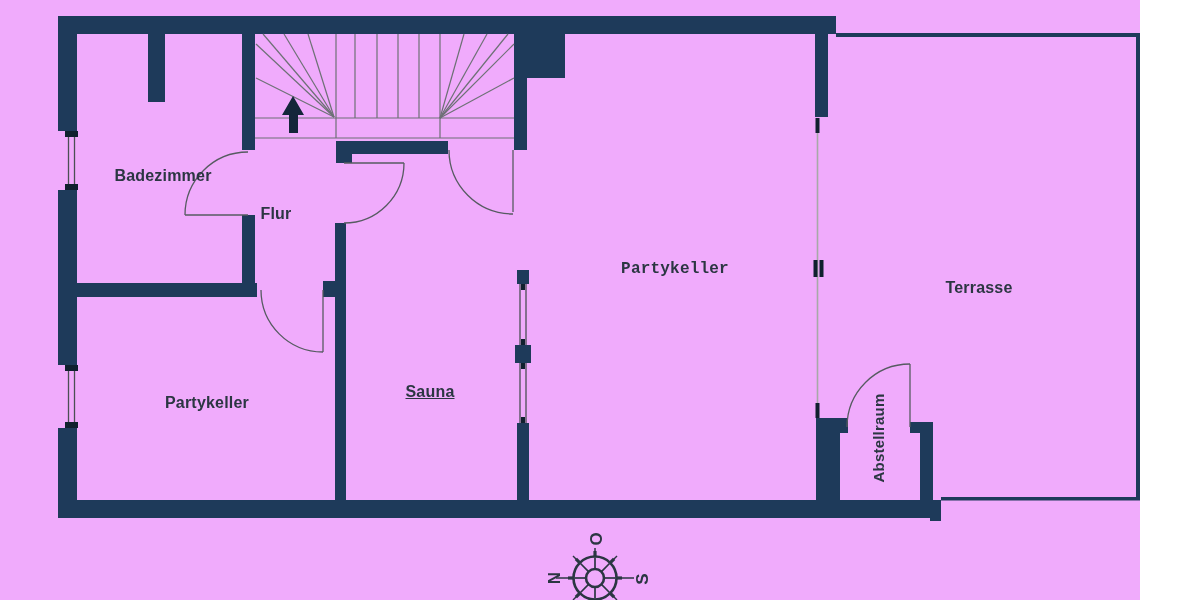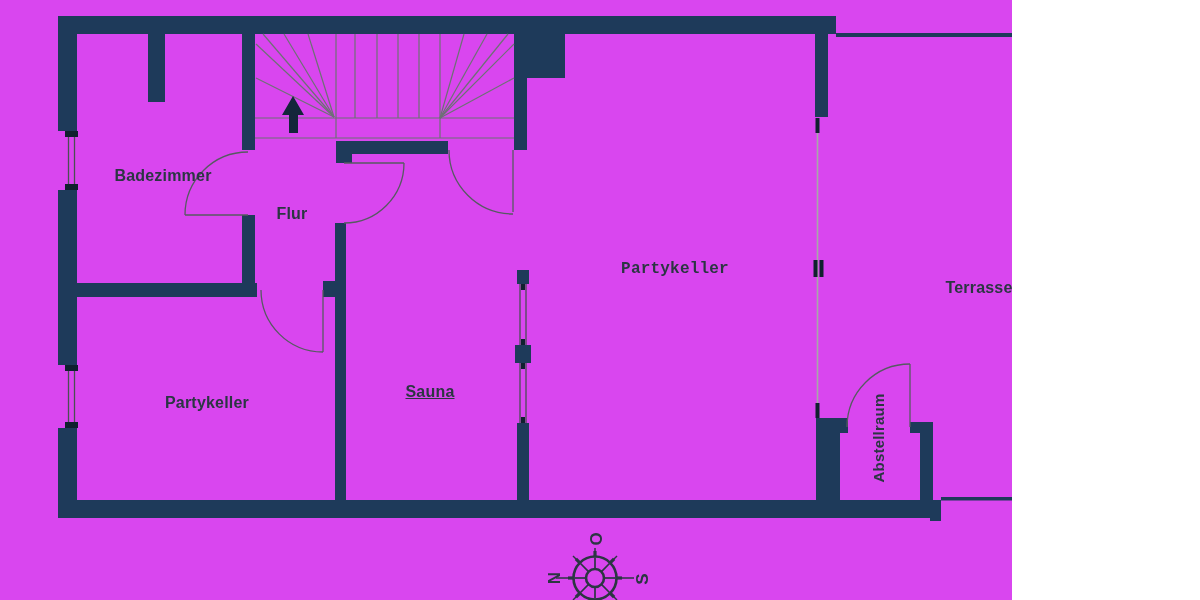--- a/index.html
+++ b/index.html
@@ -1,16 +1,16 @@
 <!DOCTYPE html>
 <html><head>
 <meta charset="utf-8">
 <style>
   html,body{margin:0;padding:0;background:#ffffff;}
-  #plan{position:relative;width:1012px;height:600px;background:#d946ef;overflow:hidden;
+  #plan{position:relative;width:1140px;height:600px;background:#f0abfc;overflow:hidden;
         font-family:"Liberation Sans","DejaVu Sans",sans-serif;}
   #plan svg{position:absolute;left:0;top:0;}
   .room-label{position:absolute;transform:translate(-50%,-50%);color:#2b3642;
         font-size:16px;font-weight:600;letter-spacing:.2px;white-space:nowrap;}
   .room-label.vertical{transform:translate(-50%,-50%) rotate(-90deg);font-size:15px;}
   .compass-letter{position:absolute;transform:translate(-50%,-50%) rotate(-90deg);
         color:#2b3642;font-size:17px;font-weight:700;}
 </style>
 </head>
 <body>
@@ -168,21 +168,21 @@
         <line x1="617" y1="578" x2="622" y2="578"></line>
         <line x1="610.6" y1="562.4" x2="614.1" y2="558.9"></line>
         <line x1="579.4" y1="562.4" x2="575.9" y2="558.9"></line>
         <line x1="610.6" y1="593.6" x2="614.1" y2="597.1"></line>
         <line x1="579.4" y1="593.6" x2="575.9" y2="597.1"></line>
       </g>
     </g>
   </svg>
 
   <div class="room-label" style="left:163px;top:176px;">Badezimmer</div>
-  <div class="room-label" style="left:292px;top:214px;">Flur</div>
+  <div class="room-label" style="left:276px;top:214px;">Flur</div>
   <div class="room-label" style="left:207px;top:403px;">Partykeller</div>
   <div class="room-label" style="left:430px;top:392px;text-decoration:underline;">Sauna</div>
   <div class="room-label" style="left:675px;top:269px;font-family:Liberation Mono, monospace;">Partykeller</div>
   <div class="room-label" style="left:979px;top:288px;">Terrasse</div>
   <div class="room-label vertical" style="left:878px;top:438px;">Abstellraum</div>
 
   <div class="compass-letter" style="left:597px;top:539px;">O</div>
   <div class="compass-letter" style="left:555px;top:578px;">N</div>
   <div class="compass-letter" style="left:643px;top:579px;">S</div>
 

